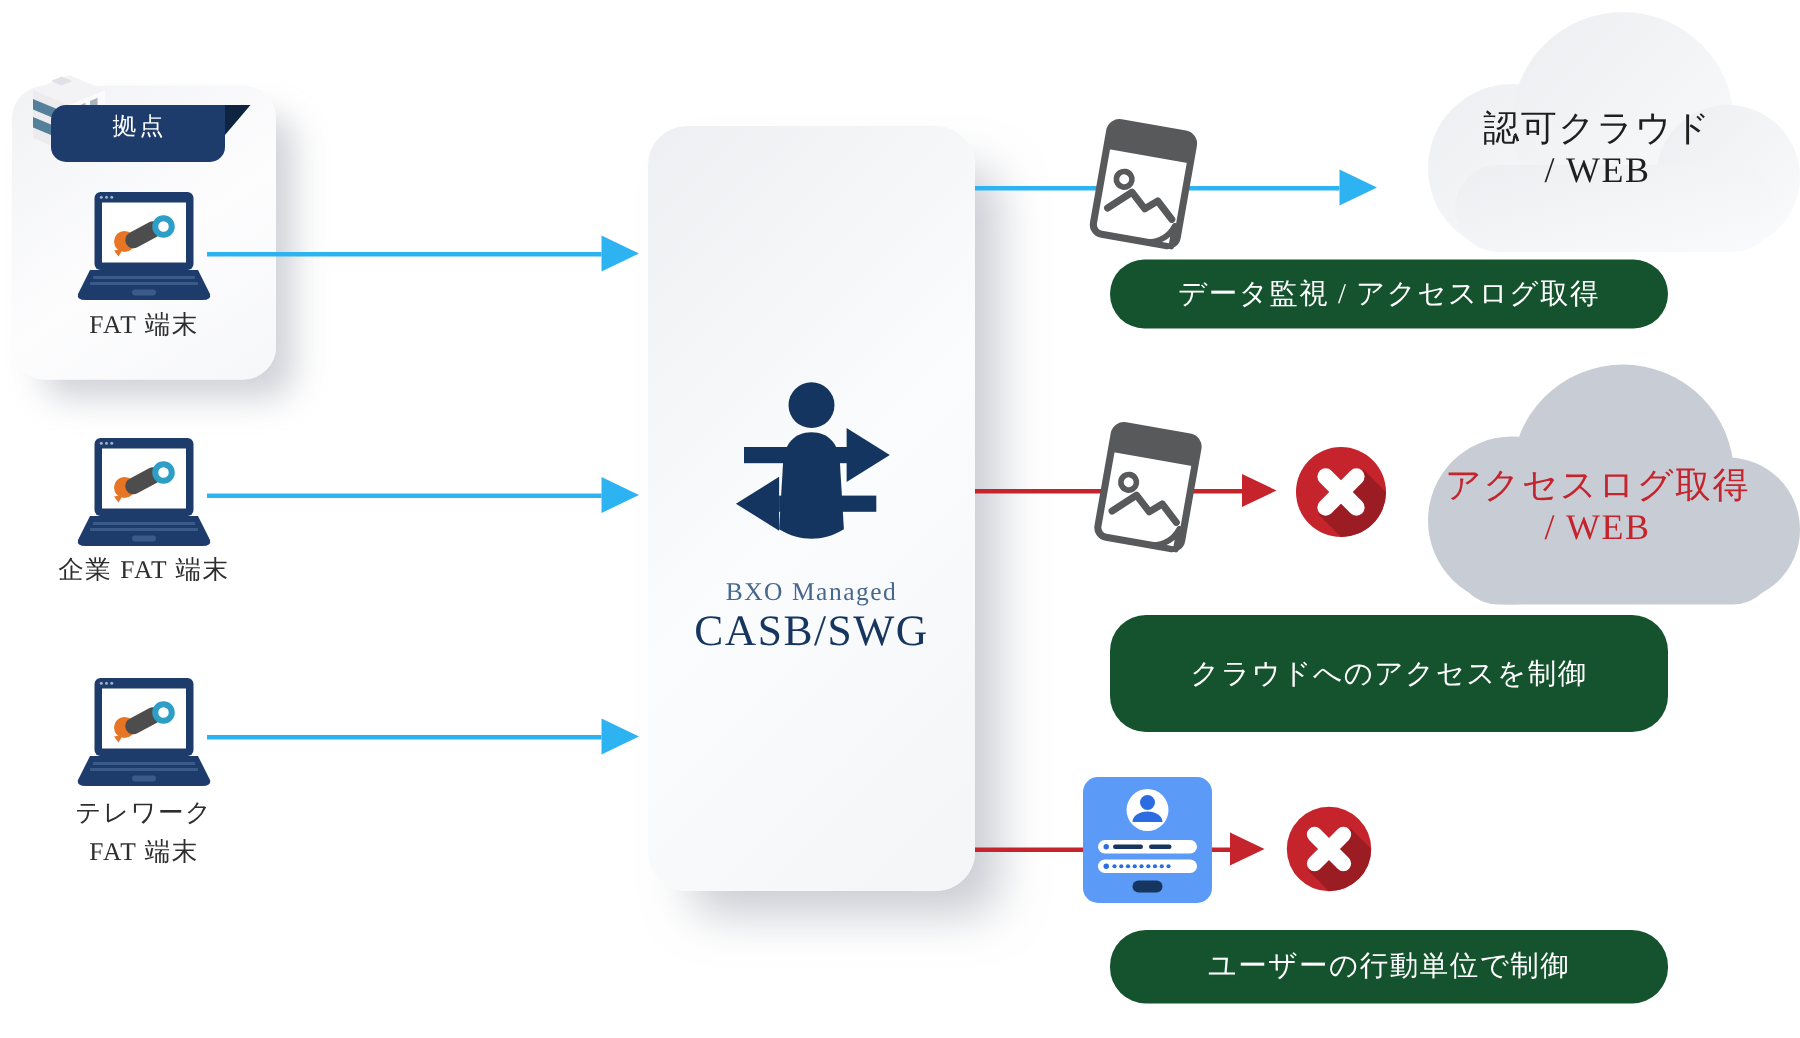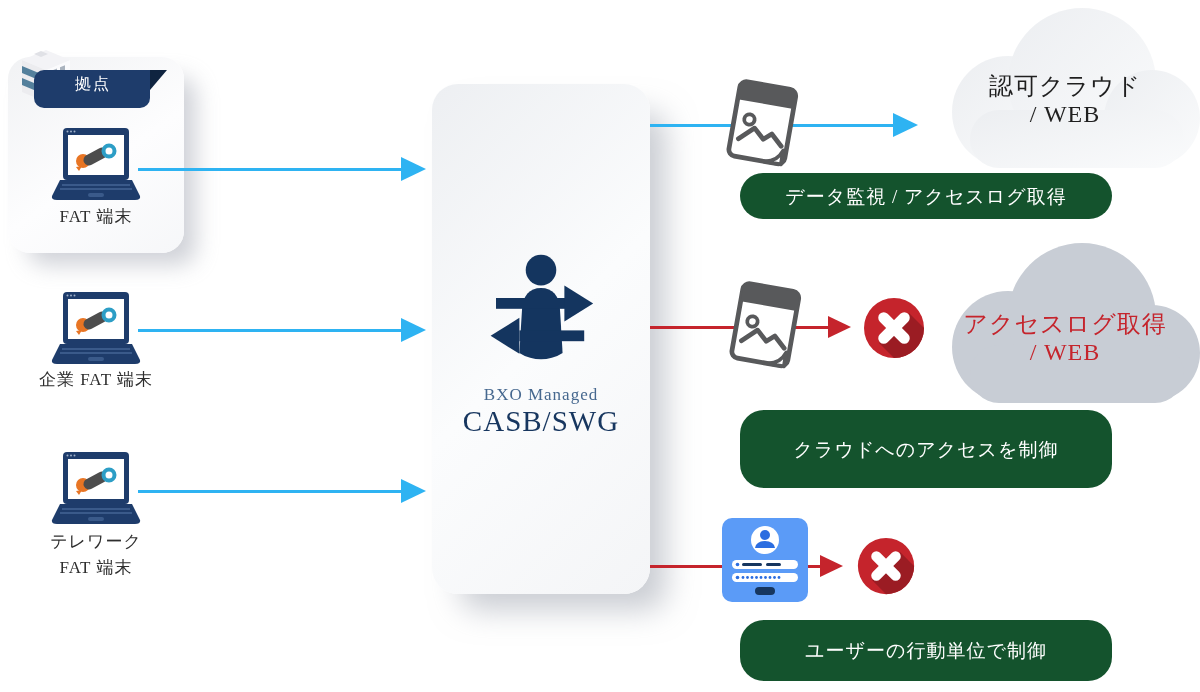--- a/index.html
+++ b/index.html
@@ -259,17 +259,17 @@
         </clipPath>
       </defs>
     <circle cx="32" cy="32" r="30" fill="#c5242c"></circle>
     <path clip-path="url(#xc2)" d="M17,47 L47,17 L64,34 L64,64 L34,64 Z" fill="#9b1c23"></path>
     <g transform="rotate(45 32 32)" fill="#ffffff">
       <rect x="12" y="26.5" width="40" height="11" rx="5.5"></rect>
       <rect x="26.5" y="12" width="11" height="40" rx="5.5"></rect>
     </g>
   </svg>
 
-  <div class="badge" style="top:620px;height:61px">
+  <div class="badge" style="top:620px;height:49px">
     <div>ユーザーの行動単位で制御</div>
   </div>
 
 </div>
 
 </body></html>

